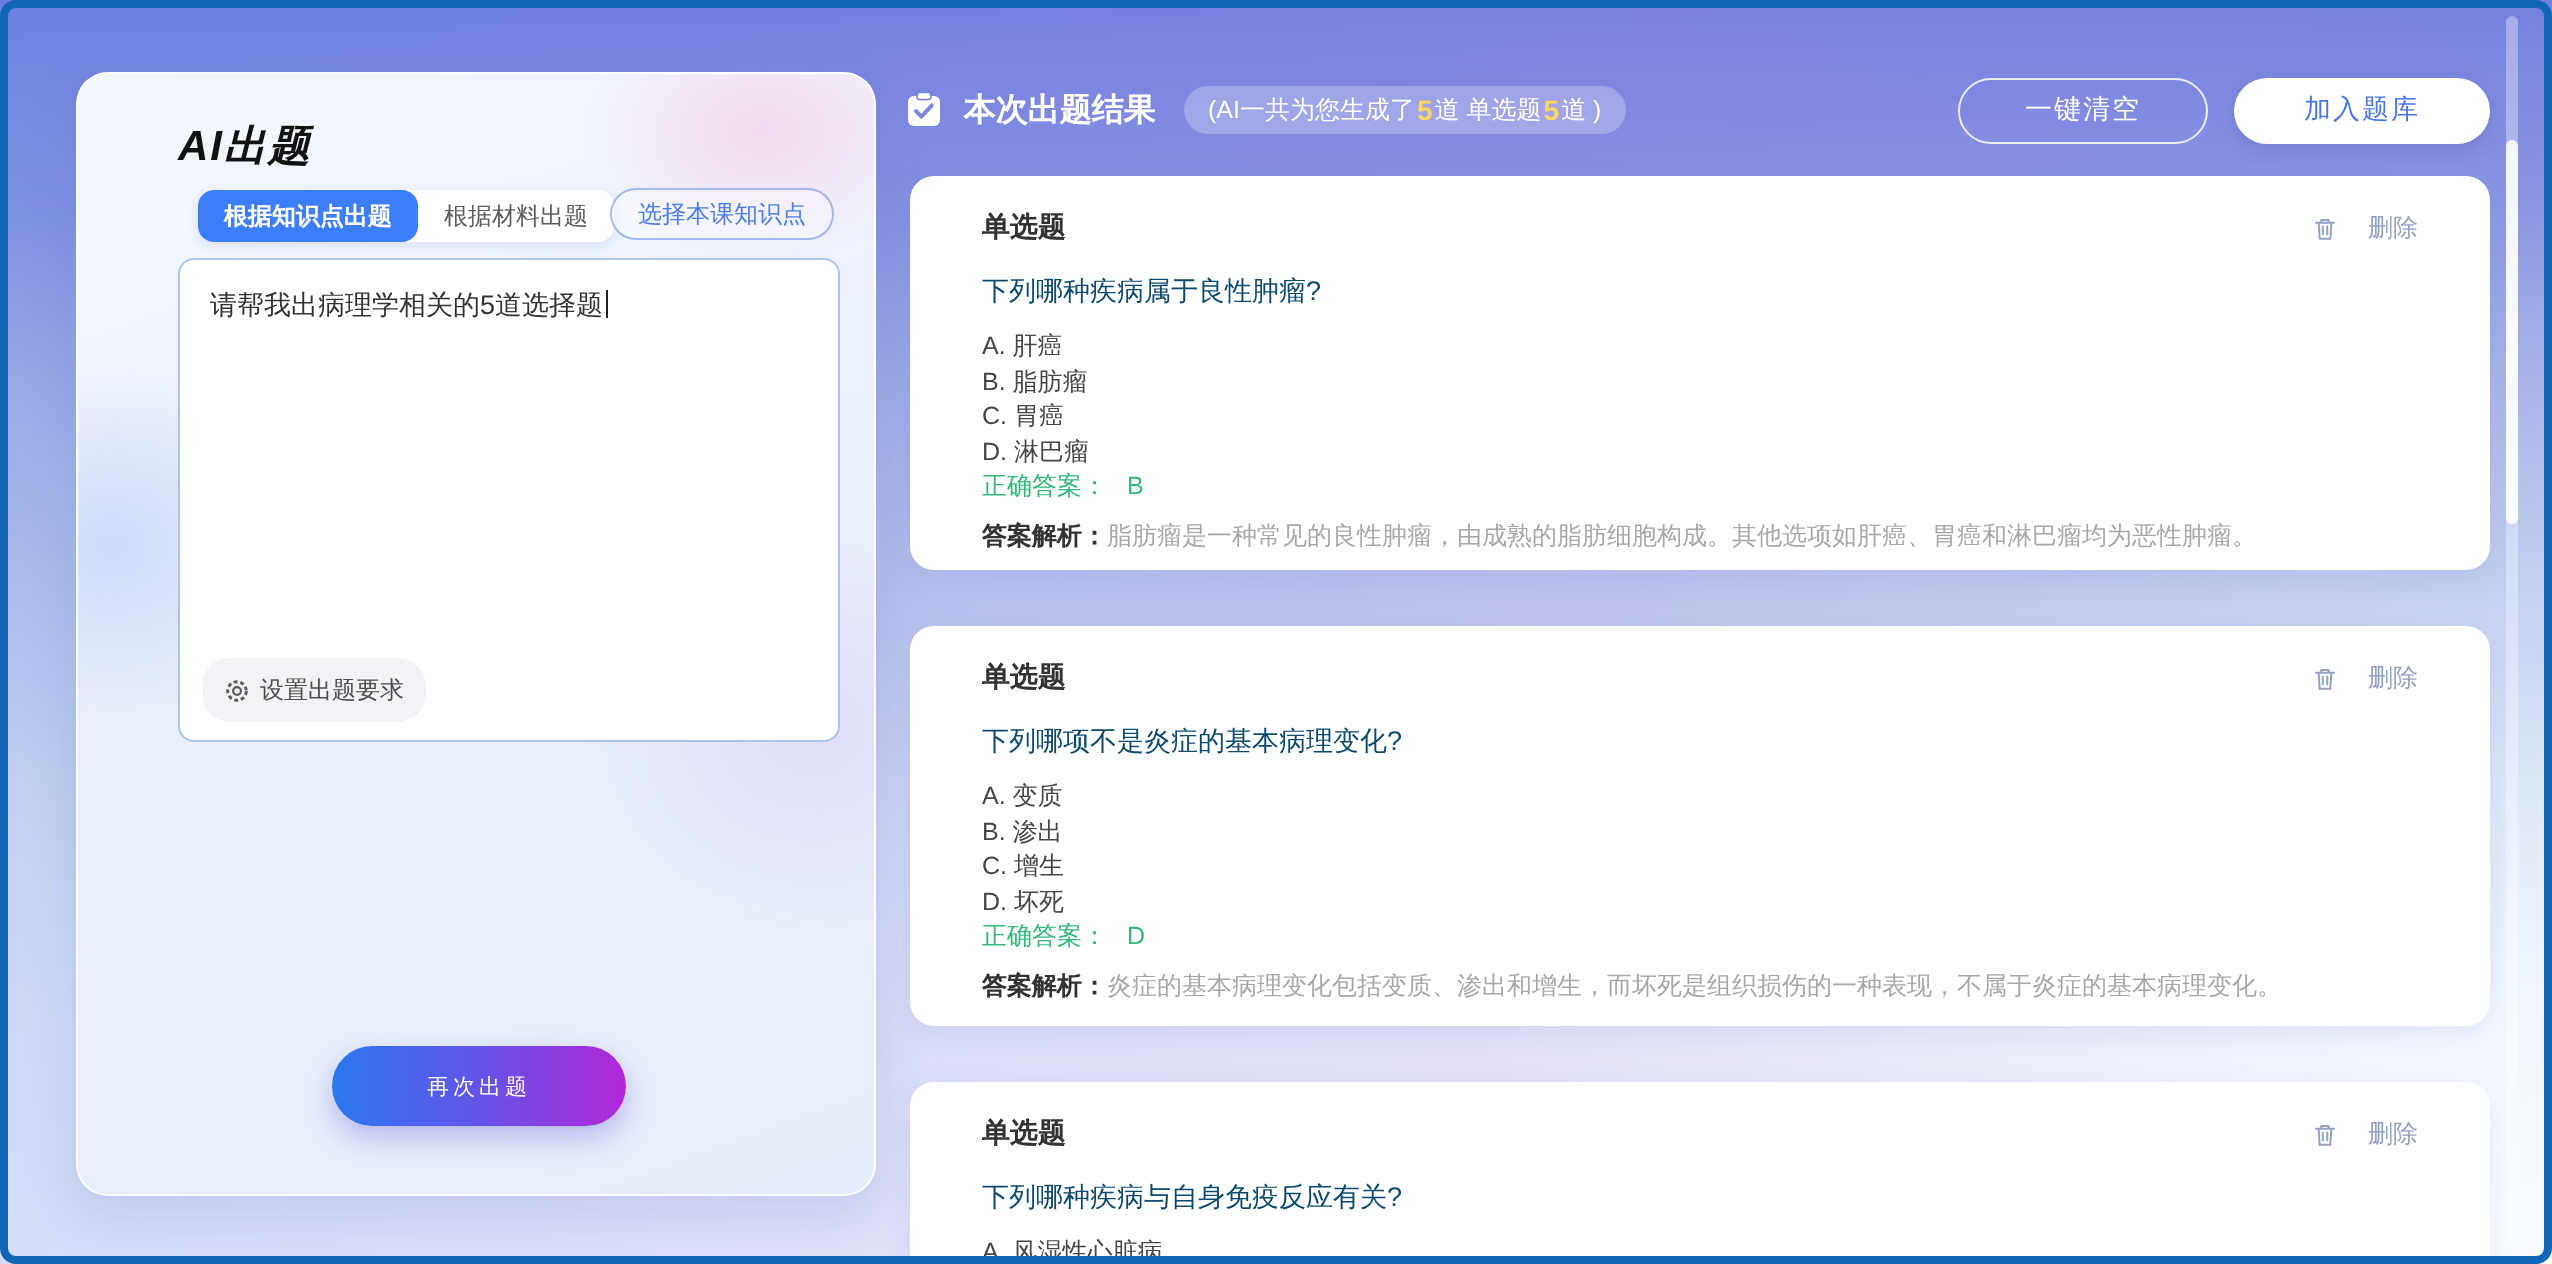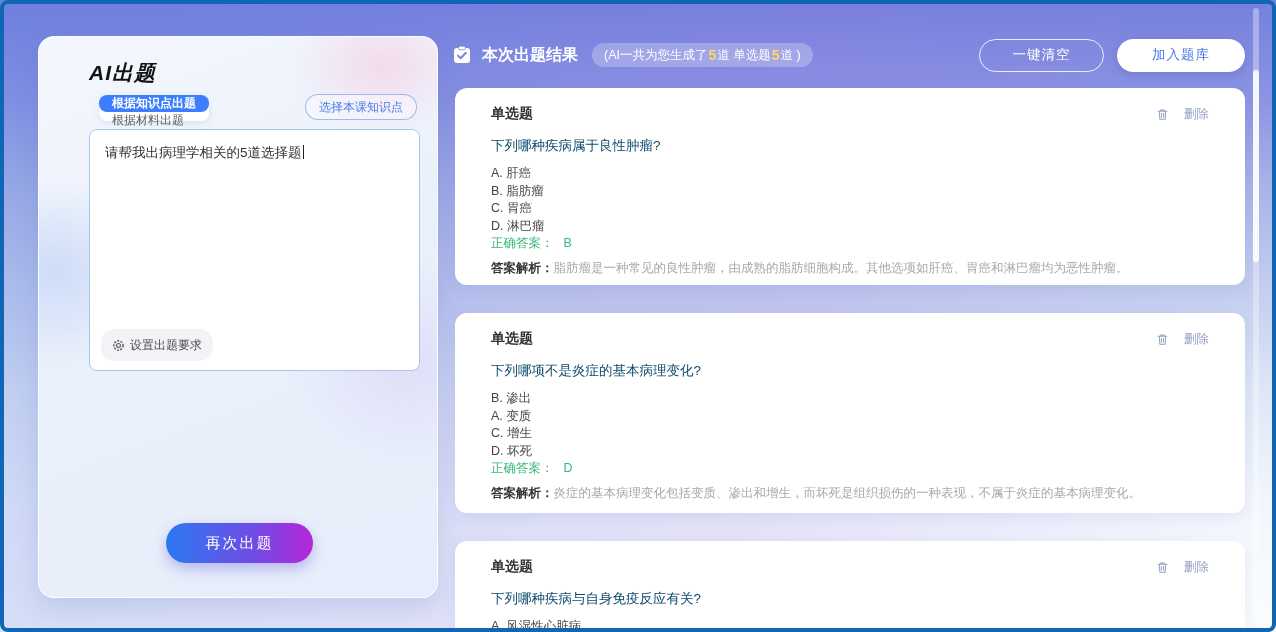--- a/index.html
+++ b/index.html
@@ -29,21 +29,20 @@
     box-shadow:0 10px 26px rgba(80,100,180,0.18);
   }
   .panel-title {
     position:absolute; left:50px; top:22px;
     font-size:21px; font-weight:900; font-style:italic; color:#121212; letter-spacing:1px;
   }
   .tab-group {
     position:absolute; left:60px; top:58px; height:26px;
     background:#ffffff; border-radius:8px; display:flex; align-items:stretch;
     box-shadow:0 2px 6px rgba(120,140,200,0.18);
-    flex-direction:column;
   }
   .tab { display:flex; align-items:center; padding:0 13px; font-size:12px; color:#5c5c5c; cursor:pointer; border-radius:8px; white-space:nowrap; }
   .tab.active { background:#3d7efe; color:#ffffff; font-weight:700; }
   .select-knowledge {
     position:absolute; right:20px; top:57px; height:26px; padding:0 13px;
     display:flex; align-items:center;
     border:1px solid rgba(94,134,224,0.55); border-radius:14px;
     background:rgba(255,255,255,0.35);
     color:#4a7de8; font-size:12px; cursor:pointer; white-space:nowrap;
   }
@@ -57,21 +56,21 @@
   .settings-pill {
     position:absolute; left:11px; bottom:9px; height:26px; padding:16px 11px;
     display:flex; align-items:center; gap:5px;
     background:#f1f3f6; border-radius:14px; color:#4d4d4d; font-size:12px; cursor:pointer;
   }
   .settings-pill svg { width:13px; height:13px; color:#5a5a5a; }
   .regen-btn {
     position:absolute; left:127px; top:486px; width:147px; height:40px;
     border:none; border-radius:21px; cursor:pointer;
     background:linear-gradient(90deg, #2b79f0 0%, #6a4fe6 55%, #b327d8 100%);
-    color:#ffffff; font-size:15px; letter-spacing:2px;
+    color:#ffffff; font-size:11px; letter-spacing:2px;
     box-shadow:0 6px 14px rgba(90,80,210,0.35);
     font-family:inherit;
   }
 
   
   .results-header {
     position:absolute; left:448px; top:32px; width:793px; height:38px;
     display:flex; align-items:center;
   }
   .results-icon { width:20px; height:20px; flex:0 0 auto; }
@@ -195,22 +194,22 @@
       <div class="q-type">单选题</div>
       <div class="delete-btn">
         <svg viewBox="0 0 14 14">
           <path d="M2.2 3.6h9.6M5 3.6V2.2h4v1.4M3.6 3.6l.5 8.6h5.8l.5-8.6M5.8 5.6v4.4M8.2 5.6v4.4" stroke="currentColor" stroke-width="1.1" fill="none" stroke-linecap="round" stroke-linejoin="round"></path>
         </svg>
         <span>删除</span>
       </div>
     </div>
     <div class="q-text">下列哪项不是炎症的基本病理变化?</div>
     <div class="q-options">
+      <div class="q-option">A. 变质</div>
       <div class="q-option">B. 渗出</div>
-      <div class="q-option">A. 变质</div>
       <div class="q-option">C. 增生</div>
       <div class="q-option">D. 坏死</div>
     </div>
     <div class="q-answer"><span>正确答案：</span><span class="val">D</span></div>
     <div class="q-analysis"><span class="lbl">答案解析：</span><span class="txt">炎症的基本病理变化包括变质、渗出和增生，而坏死是组织损伤的一种表现，不属于炎症的基本病理变化。</span></div>
   </article>
 
   <article class="card card-3">
     <div class="card-head">
       <div class="q-type">单选题</div>

